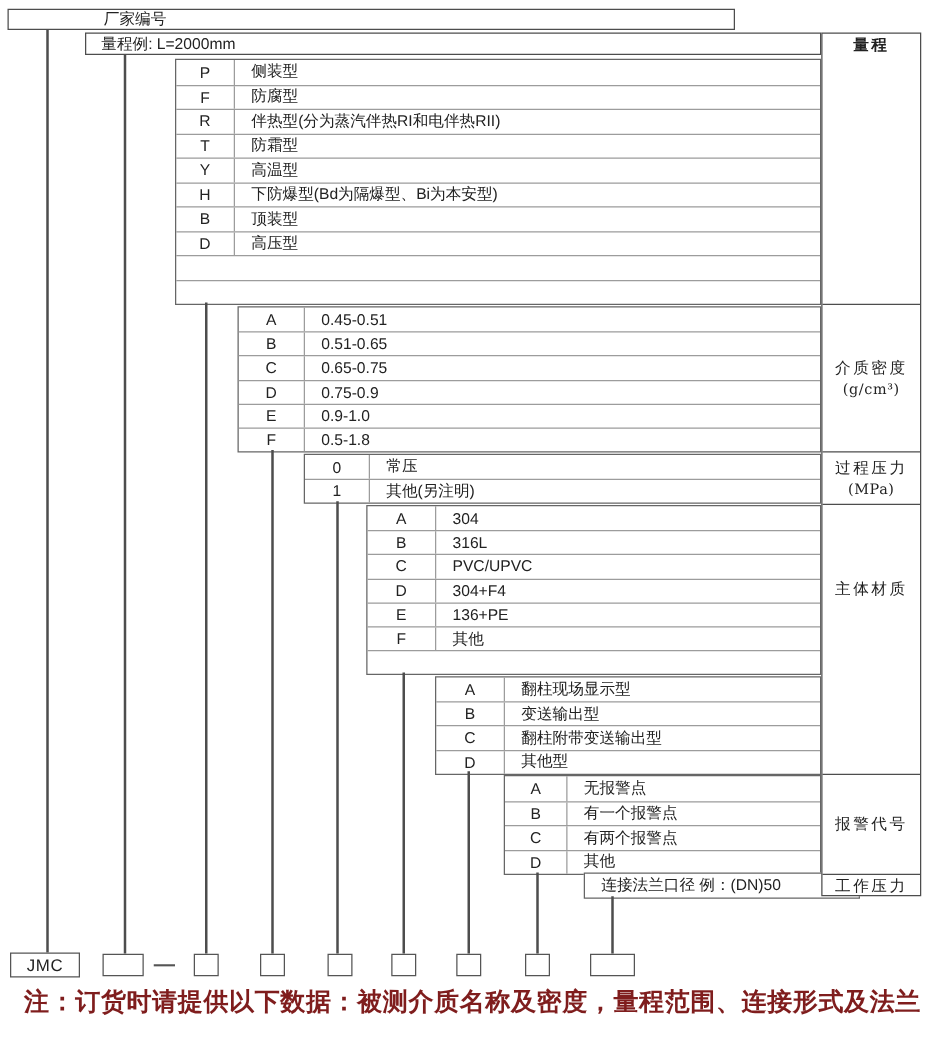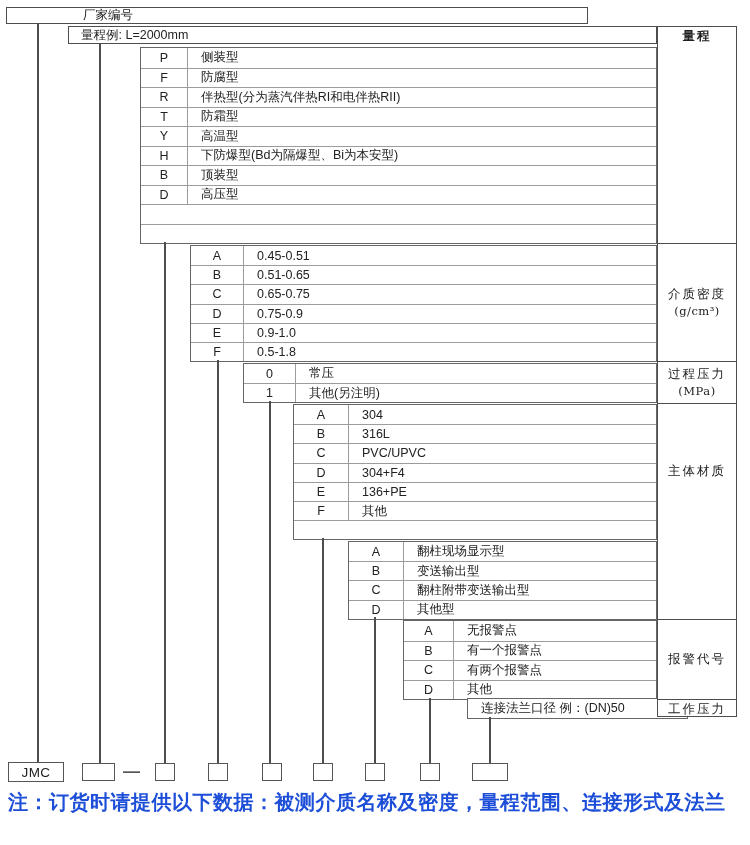--- a/index.html
+++ b/index.html
@@ -250,17 +250,17 @@
       <div class="model-box" style="left: 82px; top: 763px; width: 33px; height: 18px;"></div>
       <div class="model-box" style="left: 155px; top: 763px; width: 20px; height: 18px;"></div>
       <div class="model-box" style="left: 208px; top: 763px; width: 20px; height: 18px;"></div>
       <div class="model-box" style="left: 262px; top: 763px; width: 20px; height: 18px;"></div>
       <div class="model-box" style="left: 313px; top: 763px; width: 20px; height: 18px;"></div>
       <div class="model-box" style="left: 365px; top: 763px; width: 20px; height: 18px;"></div>
       <div class="model-box" style="left: 420px; top: 763px; width: 20px; height: 18px;"></div>
       <div class="model-box" style="left: 472px; top: 763px; width: 36px; height: 18px;"></div>
     </div>
 
-  <div class="note" style="color: #1d4ed8;">
+  <div class="note" style="color: #7f1d1d; text-align: center;">
     <div>注：订货时请提供以下数据：被测介质名称及密度，量程范围、连接形式及法兰</div>
   </div>
 
 </div>
 
 </body></html>

